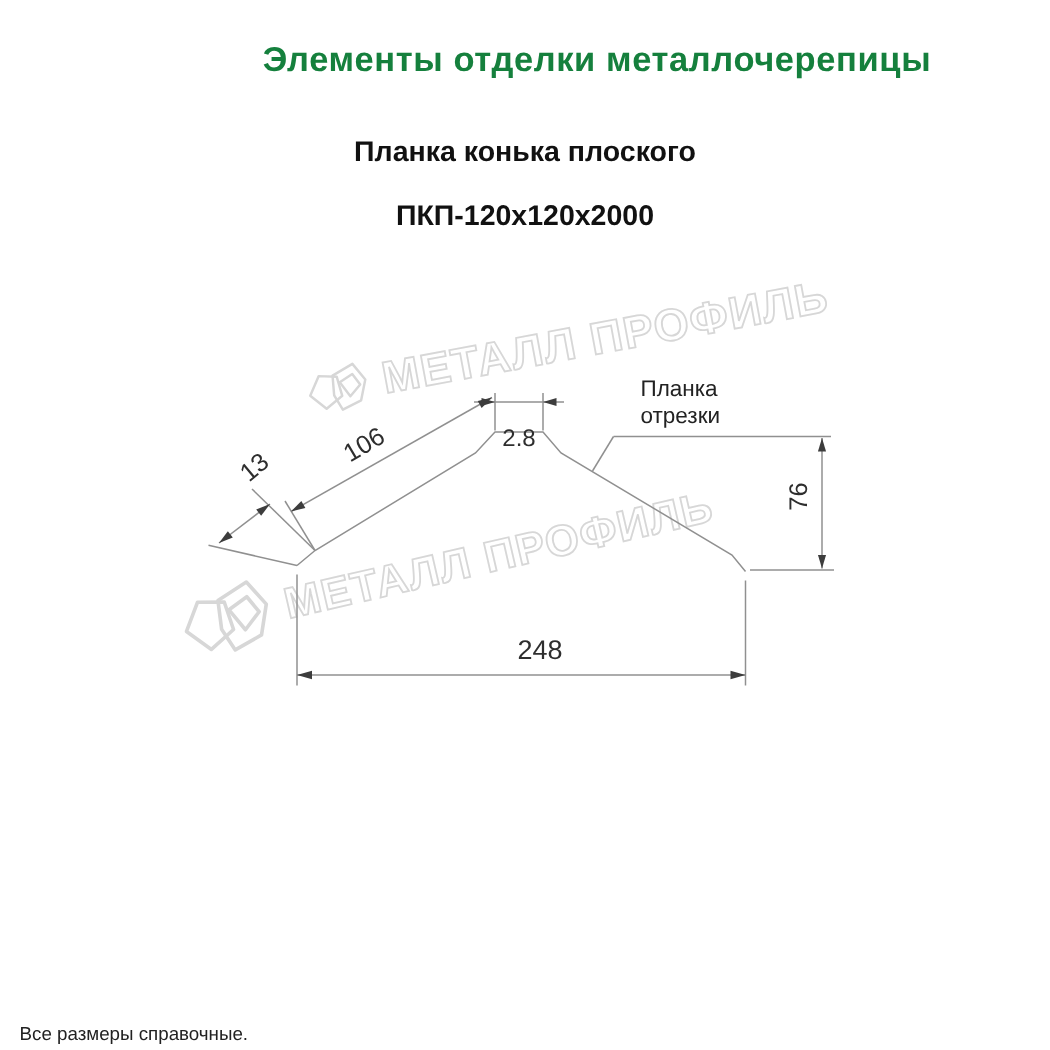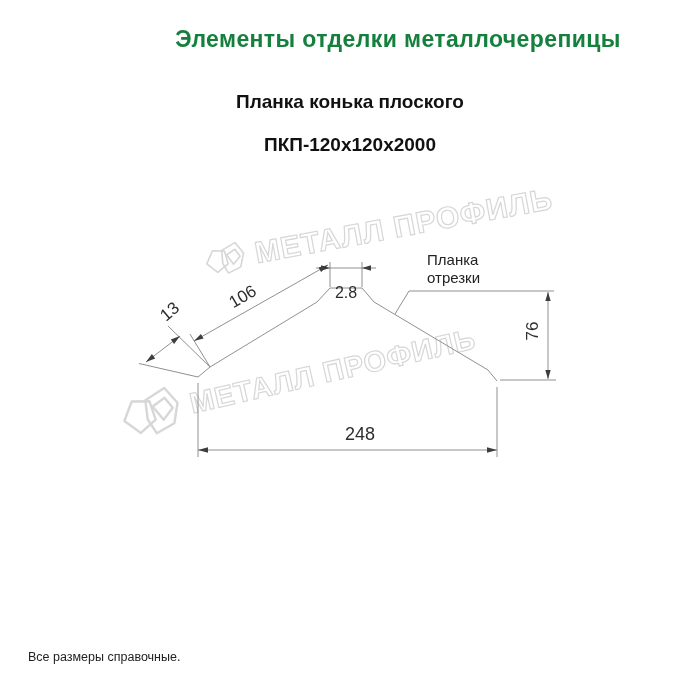--- a/index.html
+++ b/index.html
@@ -28,21 +28,21 @@
   .arr{fill:#3d3d3d;stroke:none;}
 
   .dim-label{position:absolute;z-index:3;color:#2e2e2e;white-space:nowrap;}
   .lbl-apex{left:346px;top:253px;transform:translate(-50%,-50%);font-size:16px;margin-top:40px;}
   .lbl-slope{left:243px;top:297px;transform:translate(-50%,-50%) rotate(-30.5deg);font-size:17px;}
   .lbl-fold{left:170px;top:312px;transform:translate(-50%,-50%) rotate(-40deg);font-size:17px;}
   .lbl-height{left:533px;top:331px;transform:translate(-50%,-50%) rotate(-90deg);font-size:17px;}
   .lbl-width{left:344px;top:434px;transform:translate(-50%,-50%);font-size:18px;margin-left:16px;}
   .lbl-face{left:427px;top:251px;font-size:15px;line-height:18px;color:#222;}
 
-  .footnote{position:absolute;left:28px;color:#222;font-size:12.5px;line-height:18px;z-index:3;}
+  .footnote{position:absolute;left:13px;color:#222;font-size:12.5px;line-height:18px;z-index:3;margin-top:32px;}
   .fn1{top:648px;} .fn2{top:666px;}
 </style>
 </head>
 <body>
 
 <div id="page">
 
   <div class="main-title">Элементы отделки металлочерепицы</div>
   <div class="sub-title name">Планка конька плоского</div>
   <div class="sub-title code">ПКП-120х120х2000</div>

